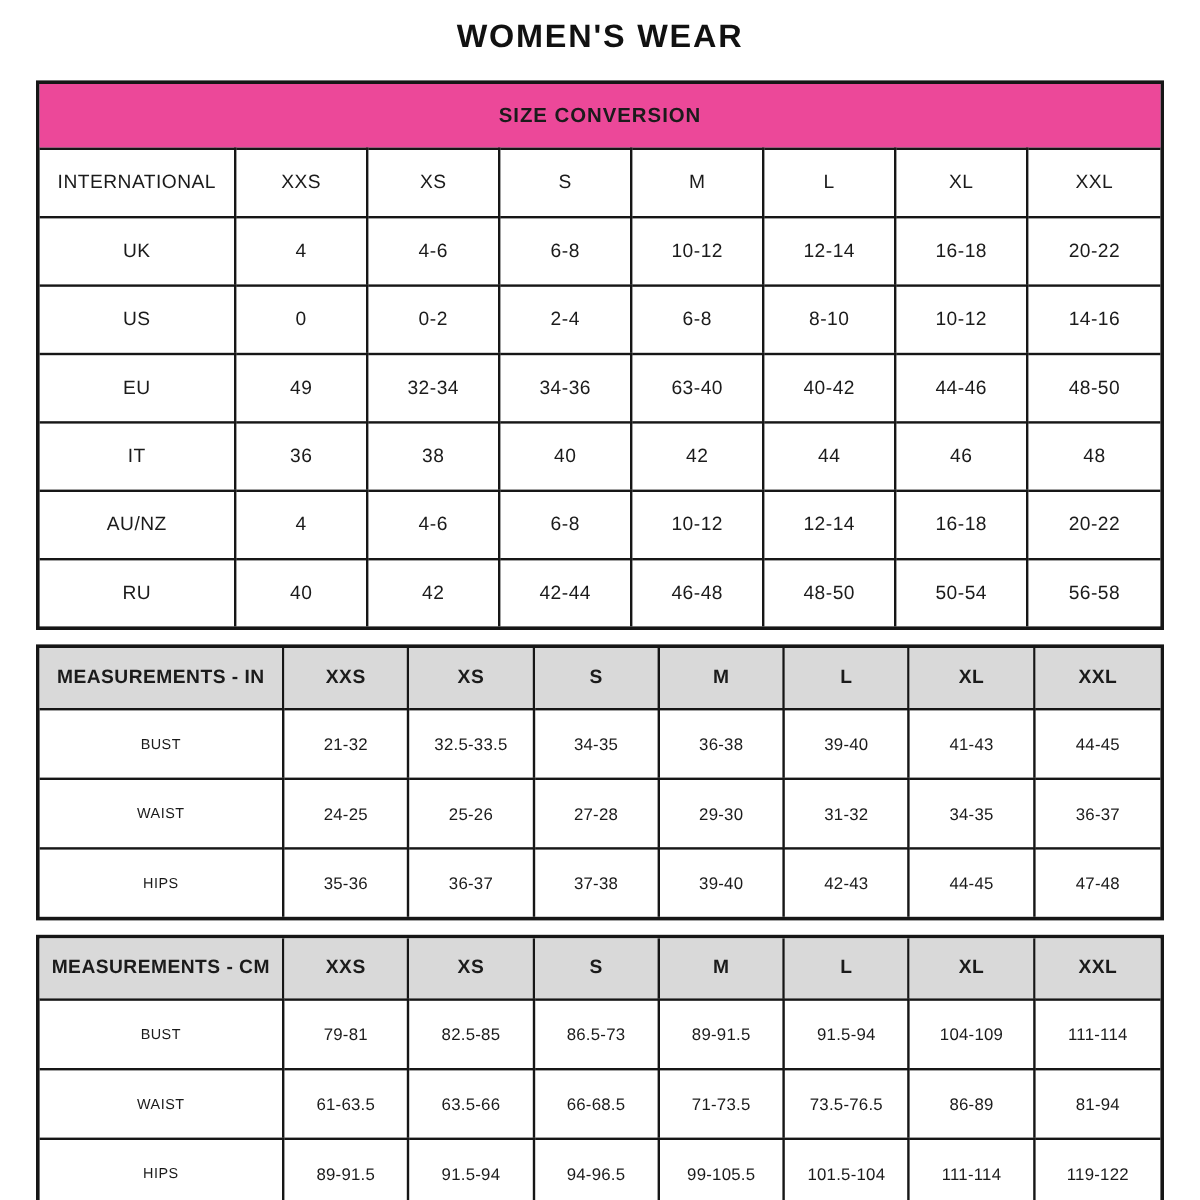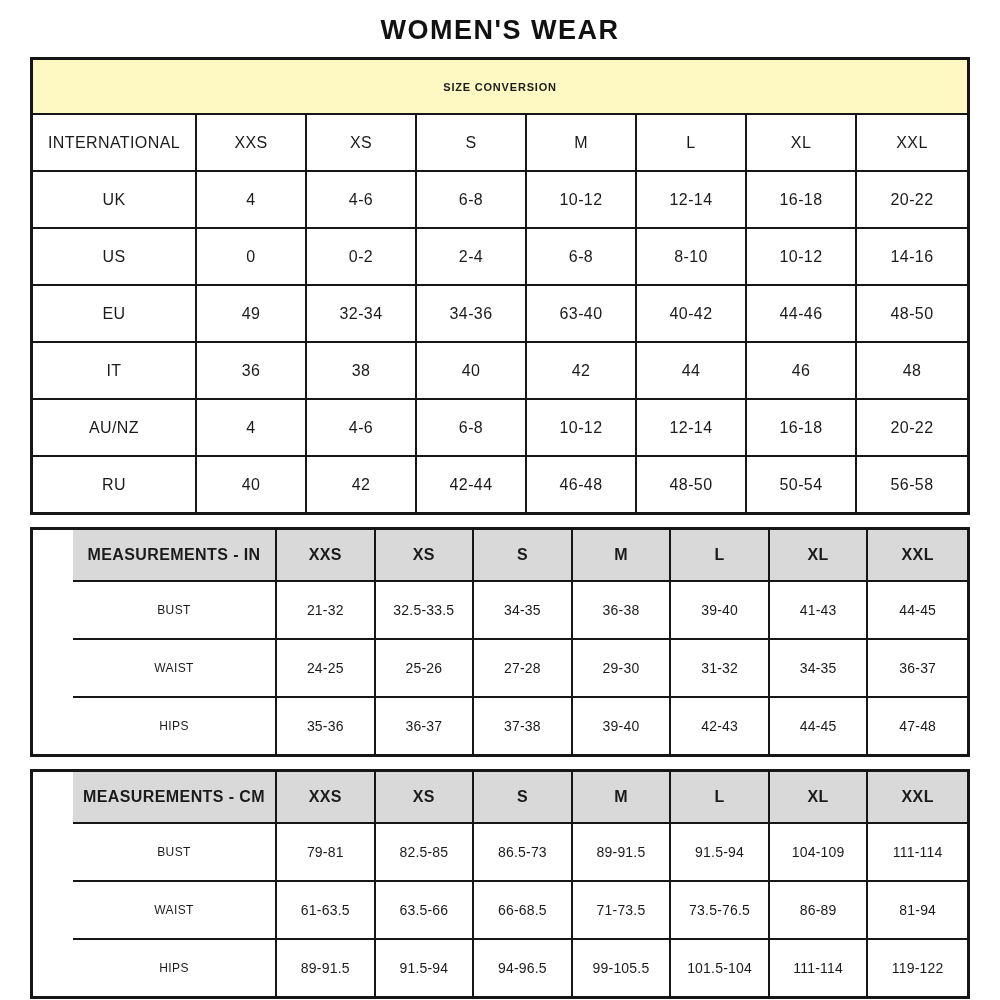--- a/index.html
+++ b/index.html
@@ -5,51 +5,51 @@
   * { box-sizing: border-box; }
   html, body {
     margin: 0; padding: 0;
     width: 1000px; height: 1000px;
     background: #ffffff;
     color: #1b1b1b;
     font-family: "Liberation Sans", "DejaVu Sans", sans-serif;
   }
   .title {
     margin: 0;
-    padding: 15px 0 11px;
+    padding: 15px 0 21px;
     text-align: center;
     font-size: 27px;
     font-weight: bold;
     letter-spacing: 1.5px;
     color: #111;
   }
   .tbl {
     margin: 0 30px 12px;
     border: 3px solid #161616;
     background: #ffffff;
   }
   .row { display: grid; grid-template-columns: 164px repeat(7, 1fr); }
-  .tbl.meas .row { grid-template-columns: 204px repeat(7, 1fr); padding-left: 40px; }
+  .tbl.meas .row { grid-template-columns: 204px repeat(7, 1fr); }
   .cell {
     display: flex; align-items: center; justify-content: center;
     min-height: 57px;
     border-right: 2px solid #161616;
     border-top: 2px solid #161616;
     font-size: 16px;
     letter-spacing: 0.4px;
     text-align: center;
     padding: 2px 4px;
   }
   .row .cell:last-child { border-right: 0; }
   .banner {
     min-height: 53px;
-    background: #fef9c3;
+    background: #ec4899;
     display: flex; align-items: center; justify-content: center;
     font-weight: bold;
-    font-size: 11px;
+    font-size: 17px;
     letter-spacing: 0.8px;
     text-align: right;
   }
   .conv .row:first-of-type .cell { border-top-width: 3px; }
   .meas .hdr .cell {
     background: #d9d9d9;
     font-weight: bold;
     min-height: 50px;
     border-top: 0;
   }

